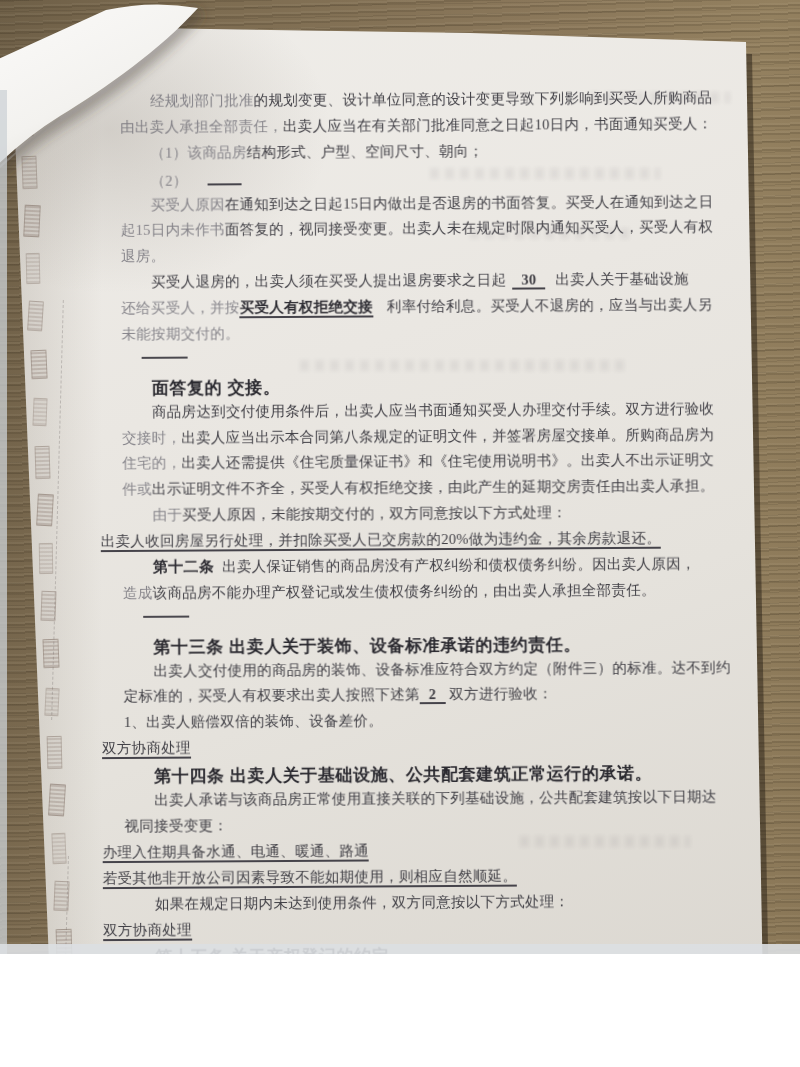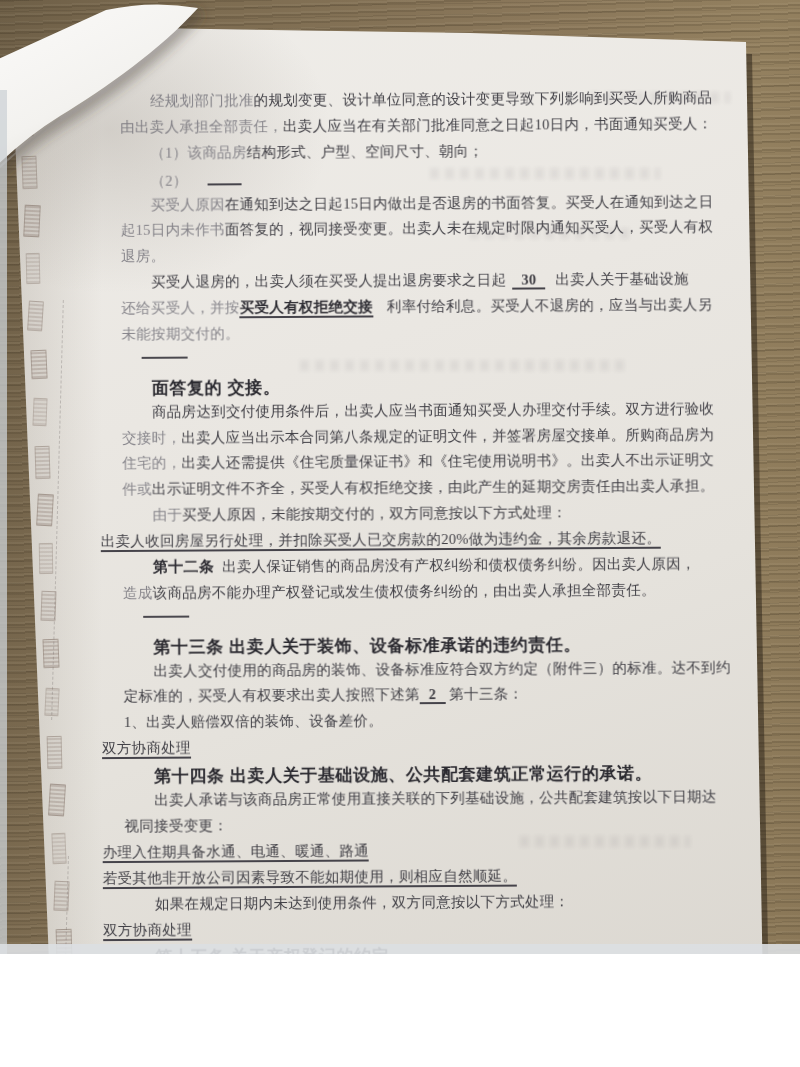--- a/index.html
+++ b/index.html
@@ -115,21 +115,21 @@
         <div class="line"><span class="seg smudge">交接时，</span><span class="seg">出卖人应当出示本合同第八条规定的证明文件，并签署房屋交接单。所购商品房为</span></div>
         <div class="line"><span class="seg smudge">住宅的，</span><span class="seg">出卖人还需提供《住宅质量保证书》和《住宅使用说明书》。出卖人不出示证明文</span></div>
         <div class="line"><span class="seg smudge">件或</span><span class="seg">出示证明文件不齐全，买受人有权拒绝交接，由此产生的延期交房责任由出卖人承担。</span></div>
         <div class="line indent"><span class="seg smudge">由于</span><span class="seg">买受人原因，未能按期交付的，双方同意按以下方式处理：</span></div>
         <div class="line outdent"><span class="seg u">出卖人收回房屋另行处理，并扣除买受人已交房款的20%做为违约金，其余房款退还。</span></div>
         <div class="line indent"><span class="seg big">第十二条</span><span class="gap" style="width: 8px;"></span><span class="seg">出卖人保证销售的商品房没有产权纠纷和债权债务纠纷。因出卖人原因，</span></div>
         <div class="line"><span class="seg smudge">造成</span><span class="seg">该商品房不能办理产权登记或发生债权债务纠纷的，由出卖人承担全部责任。</span></div>
         <div class="line rule-line"><span class="rule"></span></div>
         <div class="line heading"><span class="seg">第十三条 出卖人关于装饰、设备标准承诺的违约责任。</span></div>
         <div class="line indent"><span class="seg">出卖人交付使用的商品房的装饰、设备标准应符合双方约定（附件三）的标准。达不到约</span></div>
-        <div class="line"><span class="seg">定标准的，买受人有权要求出卖人按照下述第</span><span class="seg u num">2</span><span class="gap" style="width: 4px;"></span><span class="seg">第十三条：</span></div>
+        <div class="line"><span class="seg">定标准的，买受人有权要求出卖人按照下述第</span><span class="seg u num">2</span><span class="gap" style="width: 4px;"></span><span class="seg">双方进行验收：</span></div>
         <div class="line"><span class="seg">1、出卖人赔偿双倍的装饰、设备差价。</span></div>
         <div class="line outdent"><span class="seg u">双方协商处理</span></div>
         <div class="line heading"><span class="seg">第十四条 出卖人关于基础设施、公共配套建筑正常运行的承诺。</span></div>
         <div class="line indent"><span class="seg">出卖人承诺与该商品房正常使用直接关联的下列基础设施，公共配套建筑按以下日期达</span></div>
         <div class="line"><span class="seg">视同接受变更：</span></div>
         <div class="line outdent"><span class="seg u">办理入住期具备水通、电通、暖通、路通</span></div>
         <div class="line outdent"><span class="seg u">若受其他非开放公司因素导致不能如期使用，则相应自然顺延。</span></div>
         <div class="line indent"><span class="seg">如果在规定日期内未达到使用条件，双方同意按以下方式处理：</span></div>
         <div class="line outdent"><span class="seg u">双方协商处理</span></div>
         <div class="line heading"><span class="seg">第十五条 关于产权登记的约定。</span></div>

